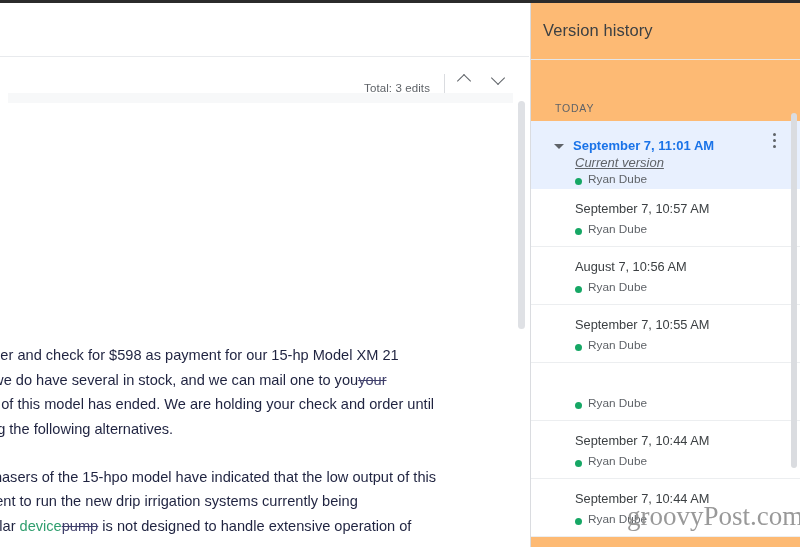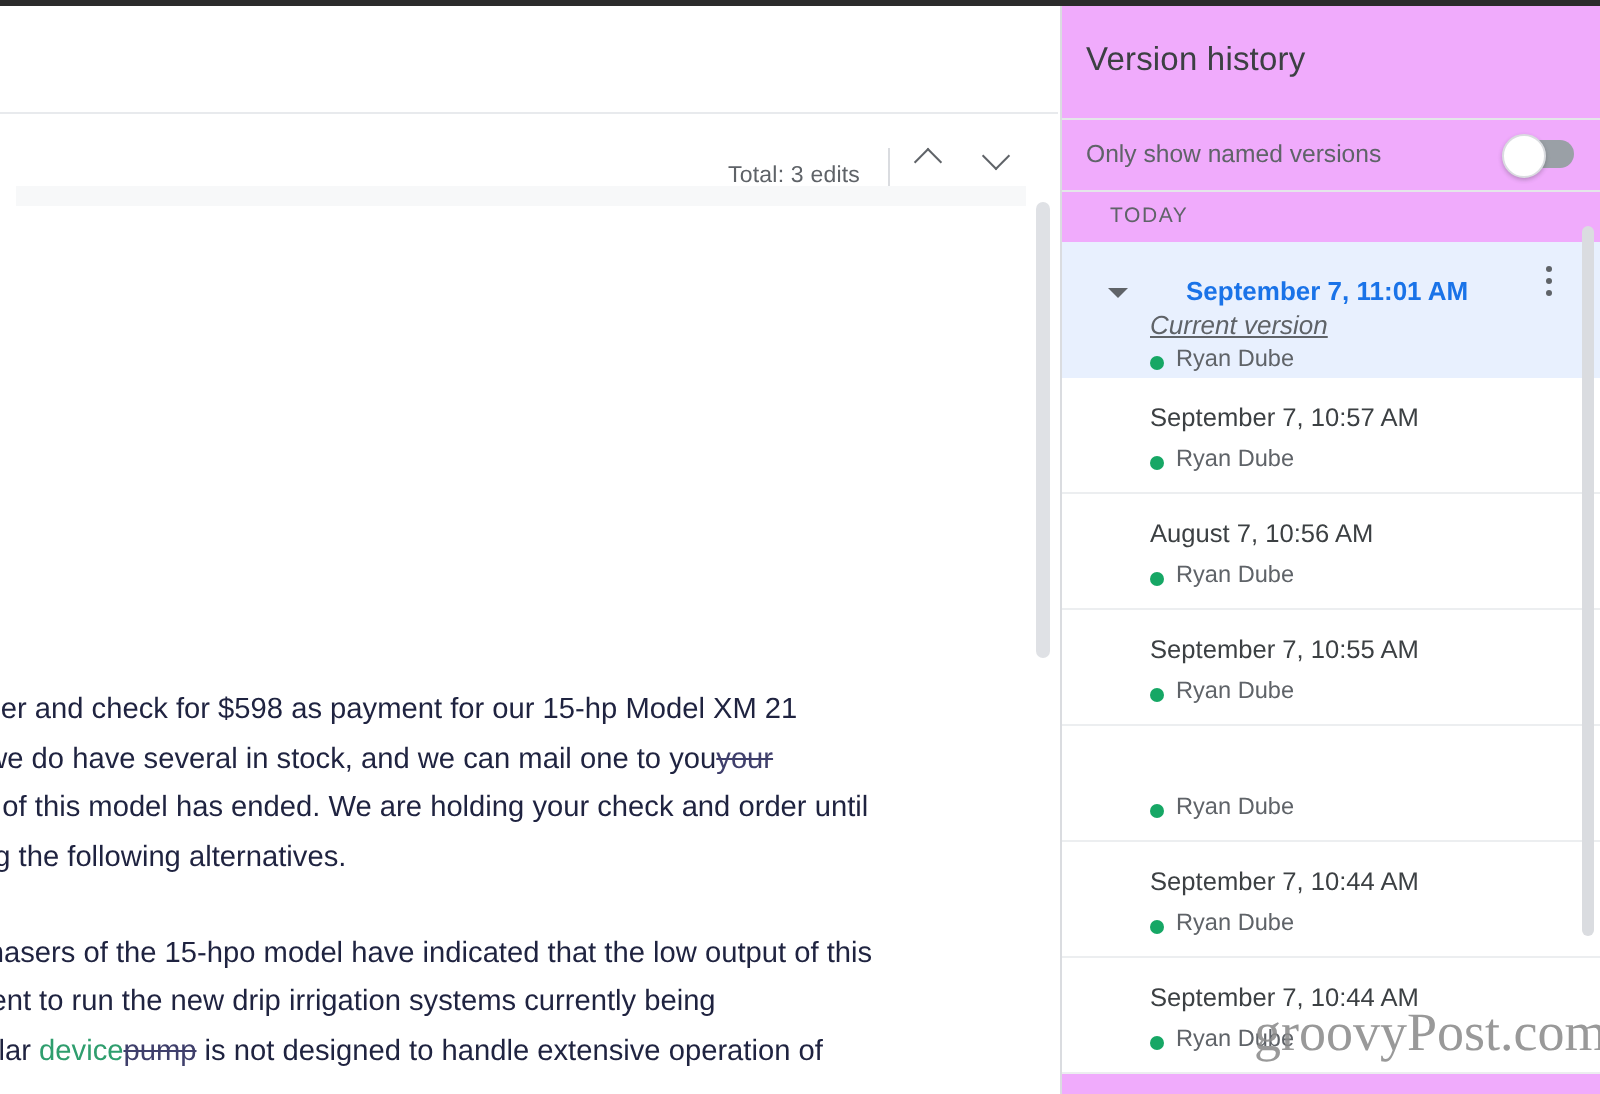--- a/index.html
+++ b/index.html
@@ -39,21 +39,21 @@
             font-size:14.6px;line-height:24.4px;color:#1f2340;}
   .doc-text p{margin:0 0 0 0;}
   .gap{height:24px;}
   .ins{color:#2f9e6e;}
   .del{color:#3f3f6b;text-decoration:line-through;}
 
   .doc-scrollbar{position:absolute;left:518px;top:98px;width:7px;height:228px;
                  background:#dfe1e5;border-radius:4px;}
 
   
-  .vh{position:absolute;left:531px;top:3px;width:269px;height:544px;background:#f0abfc;}
+  .vh{position:absolute;left:531px;top:3px;width:269px;height:544px;background:#fdba74;}
 
   .vh-header{position:absolute;left:0;top:0;width:269px;height:56px;
              border-bottom:1px solid #e4e6e9;}
   .vh-title{position:absolute;left:12px;top:18px;font-size:16.5px;color:#3c4043;letter-spacing:.1px;}
 
   .vh-toggle-row{position:absolute;left:0;top:56px;width:269px;height:36px;
                  border-bottom:1px solid #e4e6e9;}
   .vh-toggle-label{position:absolute;left:12px;top:11px;font-size:12.3px;color:#5f6368;}
   .switch{position:absolute;right:13px;top:8px;width:36px;height:20px;}
   .switch-track{position:absolute;right:0;top:3px;width:30px;height:14px;border-radius:7px;background:#9aa0a6;}
@@ -63,21 +63,21 @@
   .vh-today{position:absolute;left:12px;top:92px;width:269px;height:26px;border-bottom:2px solid #404040;}
   .vh-today span{position:absolute;left:12px;top:7px;font-size:10.5px;color:#5f6368;
                  letter-spacing:.8px;font-weight:500;}
 
   .vh-list{position:absolute;left:0;top:118px;width:269px;height:426px;overflow:hidden;}
 
   .vrow{position:relative;width:269px;height:58px;box-sizing:border-box;
         border-bottom:1px solid #eceef0;background:#ffffff;}
   .vrow.selected{background:#e8f0fe;border-bottom:1px solid #e8f0fe;height:68px;}
   .vrow .vdate{position:absolute;left:44px;top:12px;font-size:12.8px;color:#3c4043;}
-  .vrow.selected .vdate{left:42px;top:17px;font-size:13px;color:#1a73e8;font-weight:bold;margin-left:20px;}
+  .vrow.selected .vdate{left:42px;top:17px;font-size:13px;color:#1a73e8;font-weight:bold;}
   .vrow .vcurrent{position:absolute;left:44px;top:34px;font-size:13px;color:#5f6368;font-style:italic;text-decoration:underline;}
   .vrow .vauthor{position:absolute;left:57px;top:33px;font-size:11.8px;color:#5f6368;}
   .vrow.selected .vauthor{top:51px;left:57px;}
   .vdot{position:absolute;left:44px;top:39px;width:7px;height:7px;border-radius:50%;background:#16a765;}
   .vrow.selected .vdot{top:57px;}
   .caret{position:absolute;left:23px;top:23px;width:0;height:0;
          border-left:5px solid transparent;border-right:5px solid transparent;border-top:5px solid #5f6368;}
   .kebab{position:absolute;right:18px;top:12px;width:16px;height:20px;}
   .kebab i{display:block;width:3px;height:3px;border-radius:50%;background:#5f6368;margin:0 auto 3px;}
 
@@ -136,27 +136,20 @@
 
     <div class="doc-scrollbar"></div>
   </div>
 
   <div class="vh">
 
     <div class="vh-header">
       <div class="vh-title">Version history</div>
     </div>
 
-    <div class="vh-toggle-row">
-      <div class="vh-toggle-label">Only show named versions</div>
-      <div class="switch">
-        <div class="switch-track"></div>
-        <div class="switch-knob"></div>
-      </div>
-    </div>
 
     <div class="vh-today">
       <span>TODAY</span>
     </div>
 
     <div class="vh-list" id="version-list">
         <div class="vrow selected">
           <div class="caret"></div>
           <div class="kebab">
             <i></i>

